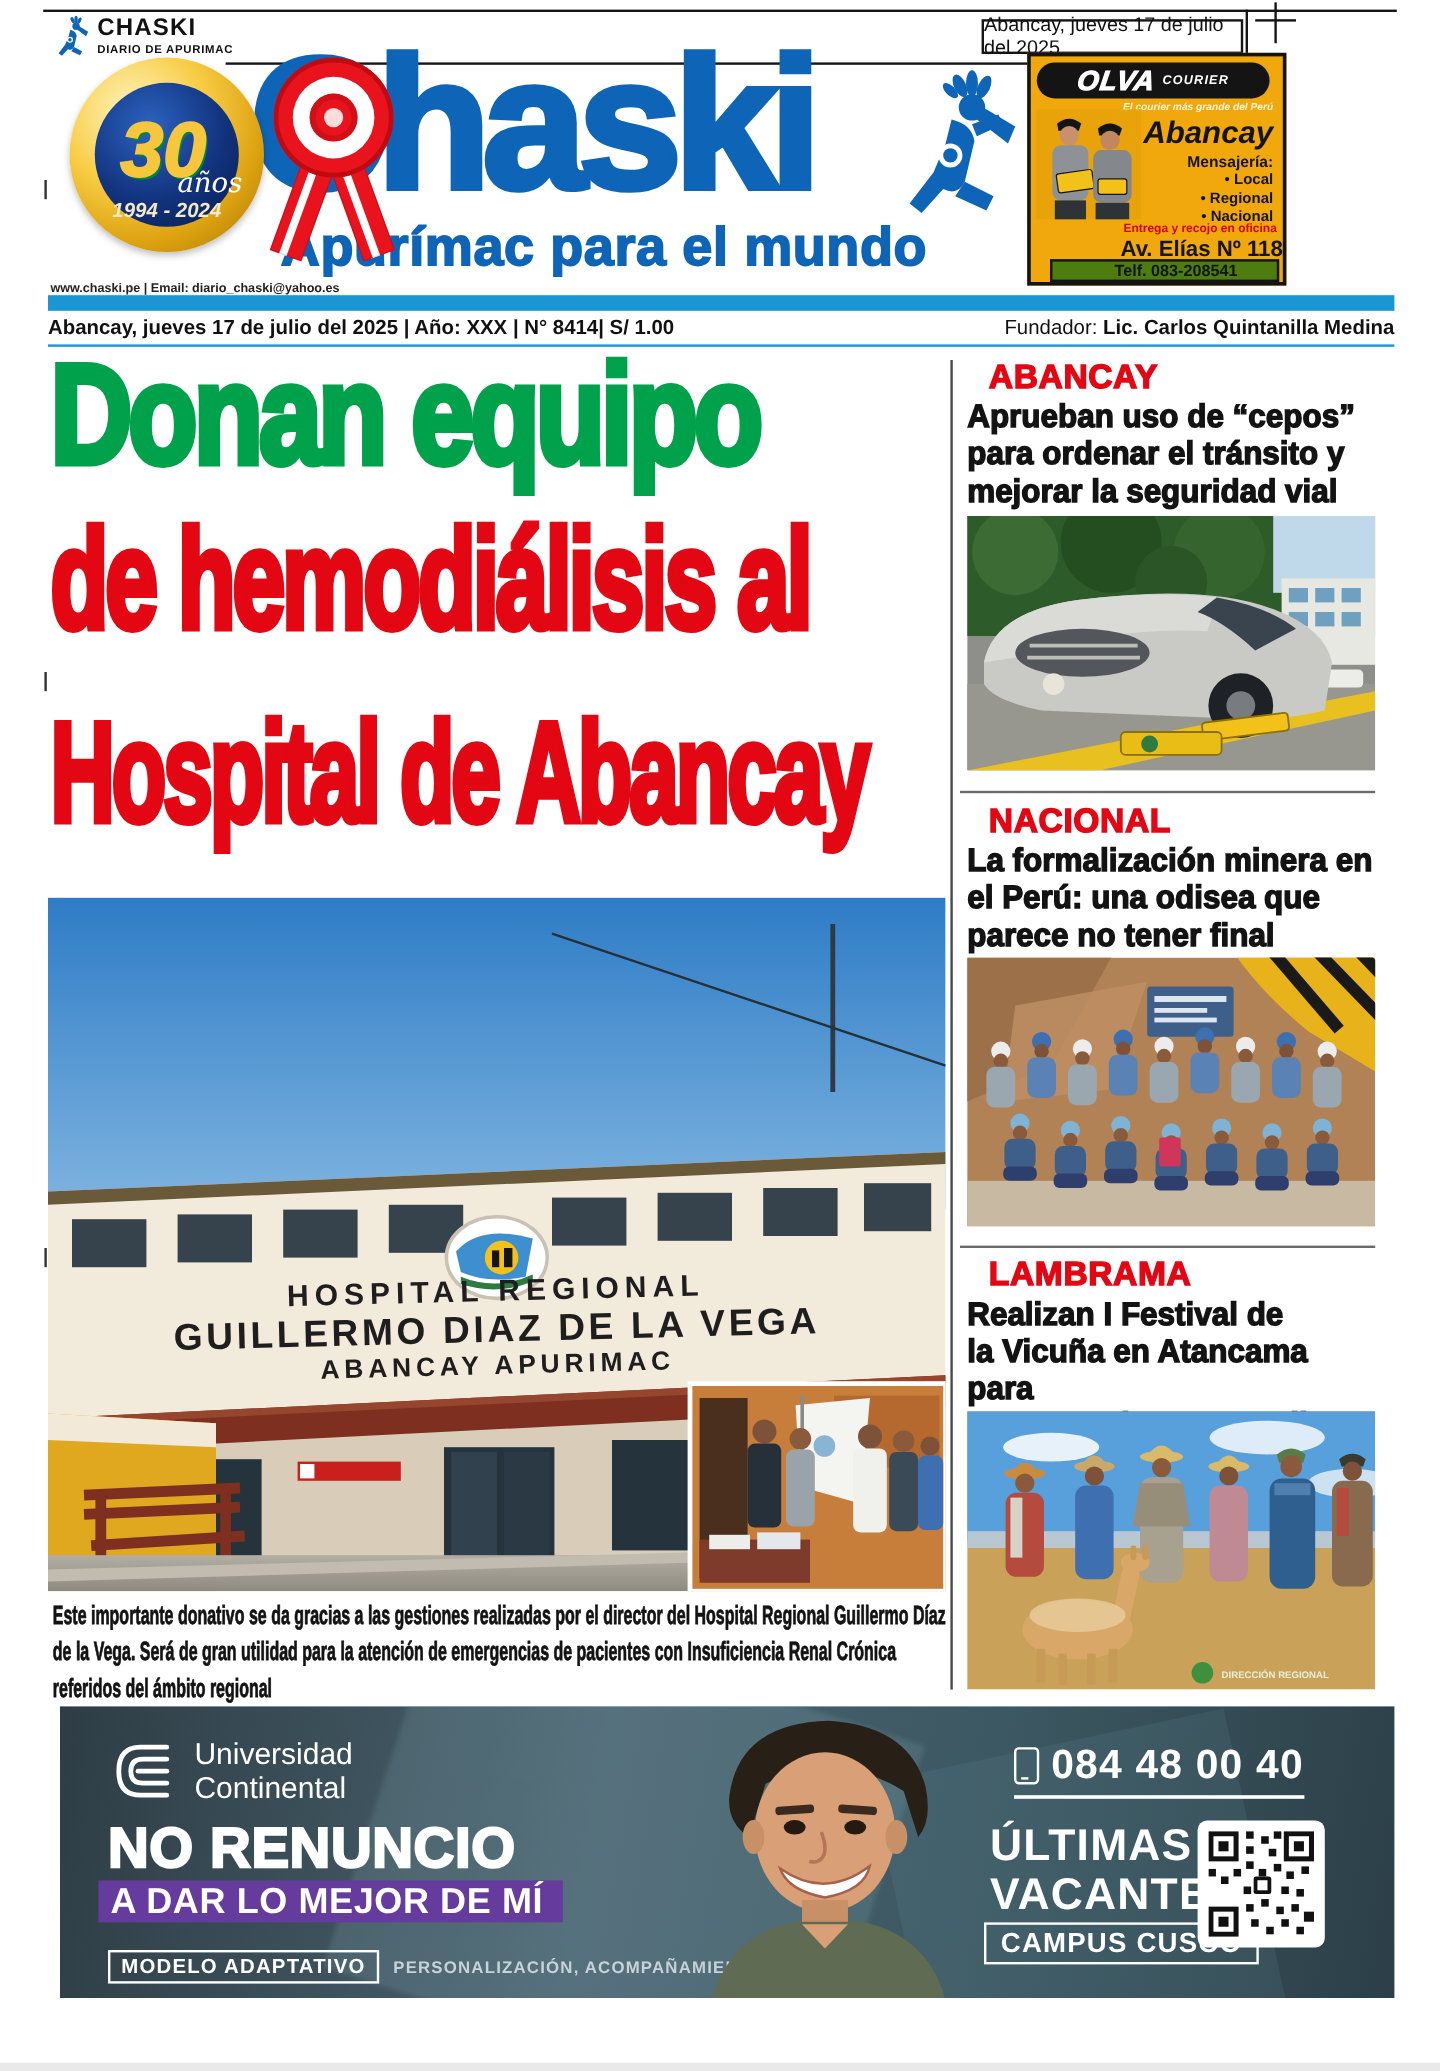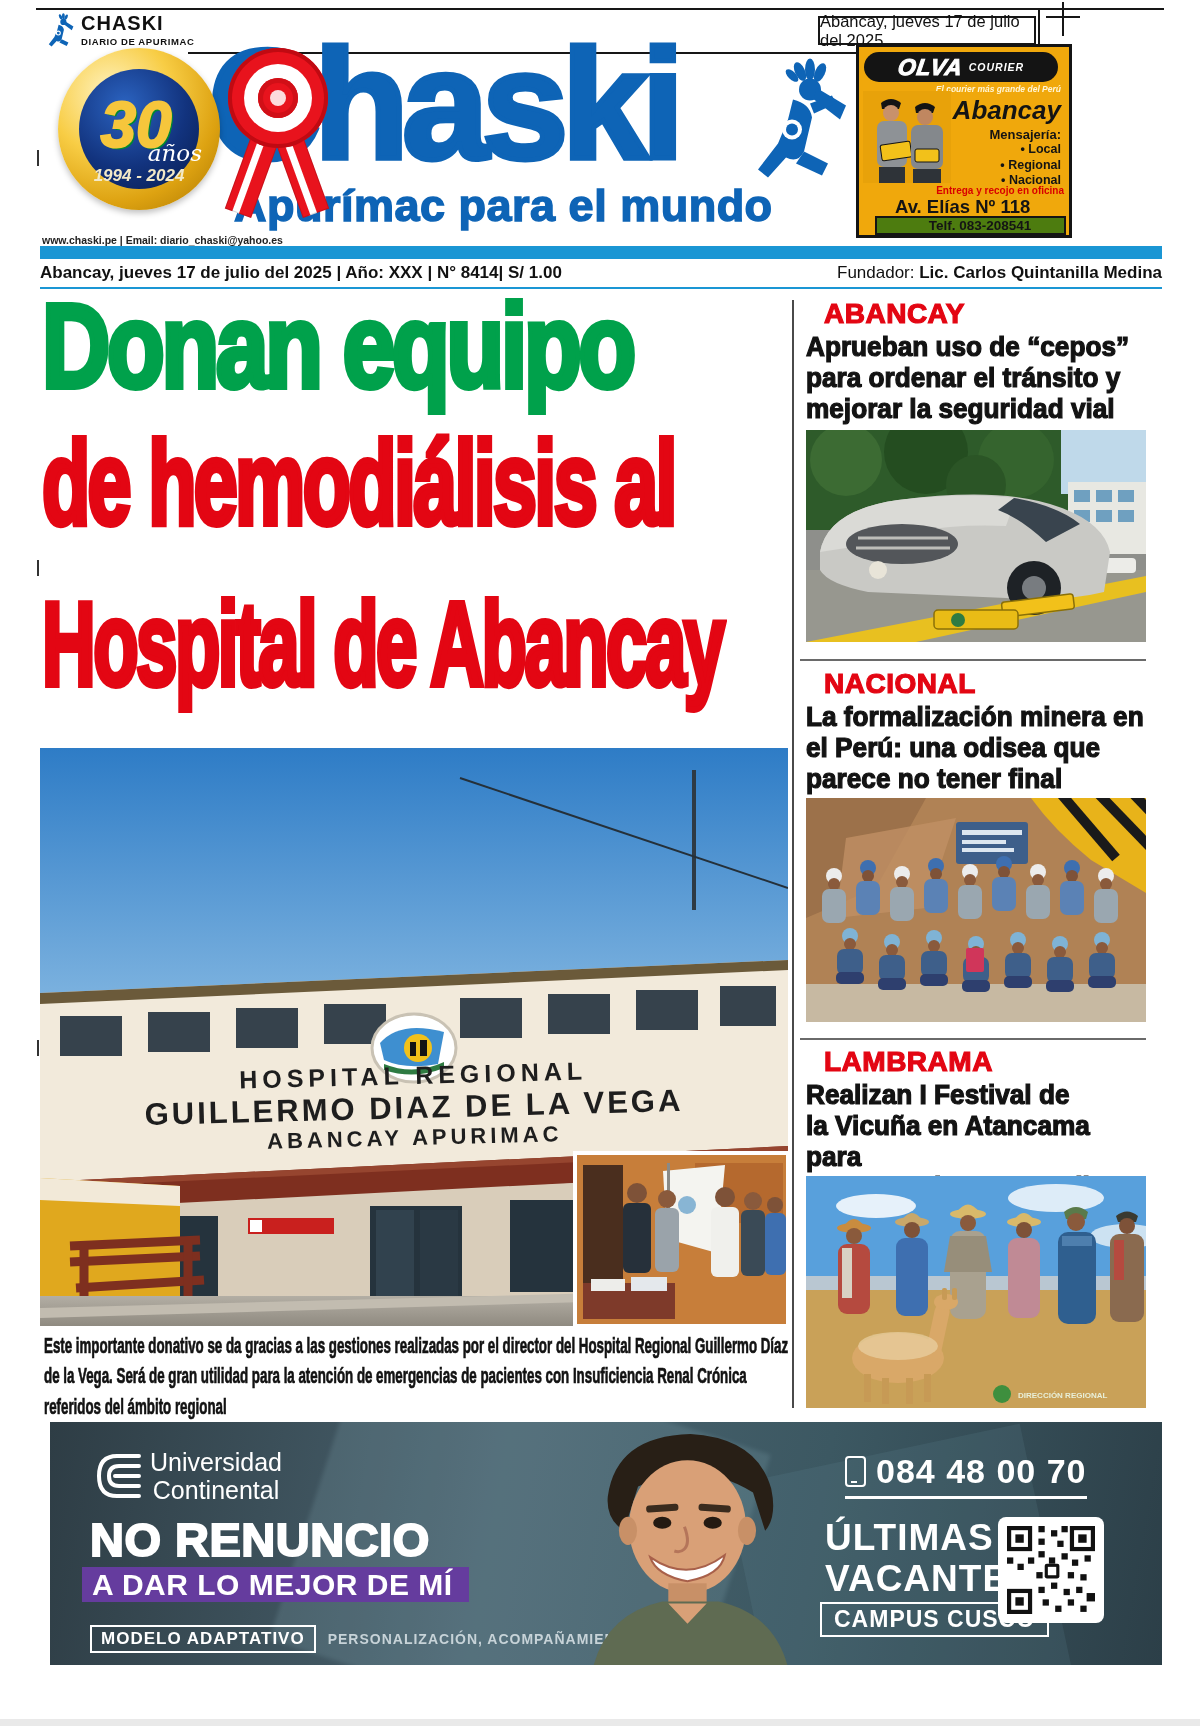--- a/index.html
+++ b/index.html
@@ -57,21 +57,21 @@
   .olva .head{position:absolute;left:5px;top:5px;width:194px;height:30px;background:#141414;border-radius:15px;
         display:flex;align-items:center;justify-content:center;gap:6px;}
   .olva .head .b1{color:#fff;font-size:23px;font-weight:700;font-style:italic;letter-spacing:1px;
         transform:skewX(-8deg);-webkit-text-stroke:1px #fff;}
   .olva .head .b2{color:#fff;font-size:10.5px;font-weight:700;font-style:italic;letter-spacing:1px;}
   .olva .tag{position:absolute;right:8px;top:37px;font-size:8.5px;font-style:italic;font-weight:700;color:#FFF6D8;}
   .olva .city{position:absolute;right:8px;top:48px;font-size:26px;font-weight:700;font-style:italic;color:#141414;}
   .olva .mens{position:absolute;right:8px;top:80px;font-size:13px;font-weight:700;color:#141414;}
   .olva .svc{position:absolute;right:8px;top:95px;font-size:12.5px;font-weight:700;text-align:right;line-height:1.25;color:#141414;}
   .olva .note{position:absolute;right:5px;top:138px;font-size:10px;font-weight:700;color:#D90000;}
-  .olva .addr{position:absolute;left:0;top:149px;width:100%;text-align:left;font-size:18.5px;font-weight:700;color:#141414;padding-left:36px;}
+  .olva .addr{position:absolute;left:0;top:149px;width:100%;text-align:right;font-size:18.5px;font-weight:700;color:#141414;}
   .olva .tel{position:absolute;left:16px;top:169px;width:168px;height:15px;border:2.5px solid #141414;background:#4d7c0f;
         text-align:center;font-size:13.5px;font-weight:700;line-height:15px;color:#141414;padding-left:19px;}
   .olva .couriers{position:absolute;left:4px;top:44px;}
 
   
   .blue-stripe{left:40px;top:246px;width:1122px;height:13px;background:#1A96D4;}
   .info-bar{left:40px;top:261px;width:1122px;height:23px;display:flex;justify-content:space-between;
         align-items:center;font-size:17px;}
   .info-bar b{font-weight:700;}
   .blue-thin{left:40px;top:287px;width:1122px;height:2px;background:#1A96D4;}
@@ -95,21 +95,21 @@
   .sec-head{left:806px;width:352px;font-size:27px;font-weight:700;line-height:1.14;color:#131313;
         -webkit-text-stroke:1.2px #131313;transform:scaleX(.97);transform-origin:left top;}
   .sec-photo{left:806px;width:340px;}
 
   
   .uc-ad{left:50px;top:1422px;width:1112px;height:243px;overflow:hidden;
         background:linear-gradient(100deg,#2E3D45 0%,#49626E 40%,#3C5862 68%,#2C3F48 100%);}
   .uc-ad .glow1{position:absolute;left:260px;top:-40px;width:420px;height:330px;background:#8FB4BF;opacity:.18;
         transform:rotate(18deg);filter:blur(2px);}
   .uc-ad .glow2{position:absolute;left:700px;top:30px;width:300px;height:260px;background:#6E93A0;opacity:.15;transform:rotate(-12deg);}
-  .uc-logo{position:absolute;left:42px;top:26px;display:flex;align-items:center;text-align:center;}
+  .uc-logo{position:absolute;left:42px;top:26px;display:flex;gap:12px;align-items:center;}
   .uc-logo .txt{color:#fff;font-size:25px;line-height:1.12;font-weight:400;}
   .uc-h1{position:absolute;left:40px;top:90px;color:#fff;font-size:47px;font-weight:700;
         -webkit-text-stroke:2px #fff;letter-spacing:.5px;}
   .uc-h2{position:absolute;left:32px;top:145px;background:#653C9E;color:#fff;font-size:30px;font-weight:700;
         padding:1px 16px 0 10px;letter-spacing:.5px;}
   .uc-row{position:absolute;left:40px;top:203px;display:flex;gap:12px;align-items:center;}
   .uc-badge{border:2px solid #fff;color:#fff;font-size:17px;font-weight:700;padding:2px 9px;letter-spacing:1px;}
   .uc-note{color:#C7D3D8;font-size:14px;font-weight:700;letter-spacing:1px;}
   .uc-man{position:absolute;left:528px;top:8px;}
   .uc-phone{position:absolute;left:795px;top:30px;display:flex;gap:10px;align-items:center;
@@ -551,21 +551,21 @@
         <ellipse cx="132" cy="92" rx="9" ry="6" fill="#241A12"></ellipse>
       <path d="M104 96 q6 16 0 22 q-4 4 -10 2" stroke="#B5755A" stroke-width="3" fill="none"></path>
       <path d="M70 126 Q107 152 144 124 Q140 144 107 150 Q76 144 70 126 Z" fill="#fff" stroke="#A8604A" stroke-width="2"></path>
       <rect x="88" y="152" width="38" height="30" fill="#C89067"></rect>
       <path d="M14 233 Q28 182 82 170 L138 170 Q192 182 206 233 Z" fill="#5F6B52"></path>
       <path d="M88 172 L107 192 L126 172 Z" fill="#D9A077"></path>
     </svg>
 
     <div class="uc-phone">
       <span class="phone-icon"></span>
-      <span class="num">084 48 00 70</span>
+      <span class="num">084 48 00 40</span>
     </div>
     <div class="uc-vac">
       <div>ÚLTIMAS</div>
       <div>VACANTES</div>
     </div>
     <div class="uc-campus">CAMPUS CUSCO</div>
     <div class="uc-qr">
       <svg width="88" height="88" viewBox="0 0 84 84">
         <g fill="#111">
           <rect x="0" y="0" width="24" height="24"></rect>

